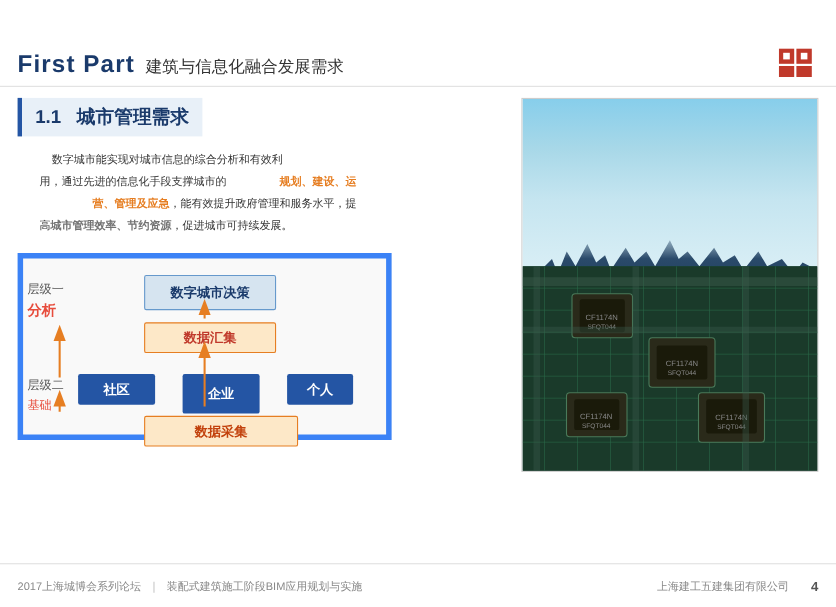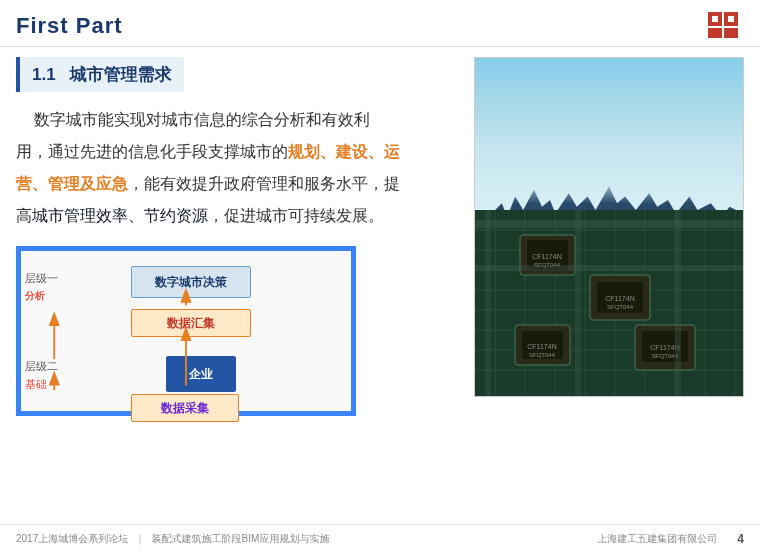--- a/index.html
+++ b/index.html
@@ -10,22 +10,23 @@
       font-family: 'SimSun', 'Microsoft YaHei', sans-serif;
       overflow: hidden;
       position: relative;
     }
 
     
     #header {
       display: flex;
       align-items: center;
       justify-content: space-between;
-      padding: 12px 20px 6px 16px;
+      padding: 24px 20px 6px 16px;
       border-bottom: 1px solid #e0e0e0;
+      margin-top: 20px;
     }
     #header-left {
       display: flex;
       align-items: baseline;
       gap: 10px;
     }
     #first-part-label {
       font-size: 22px;
       font-weight: bold;
       color: #1a3a6b;
@@ -75,27 +76,28 @@
       display: inline-block;
     }
     #section-heading-text {
       font-size: 17px;
       font-weight: bold;
       color: #1a3a6b;
     }
 
     
     #body-text {
-      font-size: 16px;
+      font-size: 10px;
       color: #333;
       line-height: 2;
       margin-bottom: 14px;
-    }
-    .highlight-orange { color: #e67e22; font-weight: bold; }
-    .highlight-blue { color: #0f172a; font-weight: normal; }
+      margin-left: 20px;
+    }
+    .highlight-orange { color: #e67e22; font-weight: bold; padding-left: 48px; }
+    .highlight-blue { color: #737373; font-weight: bold; }
 
     
     #diagram {
       margin-top: 8px;
       width: 340px;
       height: 170px;
       position: relative;
       background: #f9f9f9;
       border: 5px solid #3b82f6;
       padding: 8px;
@@ -147,40 +149,40 @@
       background: #2455a4;
       width: 60px;
       height: 28px;
       left: 240px;
       top: 105px;
       color: #fff;
     }
     #box-data-gather {
       background: #fde8c8;
       border: 1px solid #e67e22;
-      width: 108px;
+      width: 140px;
       height: 28px;
       left: 110px;
       top: 143px;
-      color: #6d28d9;
+      color: #c2410c;
     }
 
     
     #level-one {
       position: absolute;
       left: 4px;
       top: 20px;
       font-size: 11px;
       color: #555;
     }
     #level-one-label {
       position: absolute;
       left: 4px;
       top: 38px;
-      font-size: 10px;
+      font-size: 13px;
       color: #e74c3c;
       font-weight: bold;
     }
     #level-two {
       position: absolute;
       left: 4px;
       top: 108px;
       font-size: 11px;
       color: #555;
     }
@@ -243,21 +245,21 @@
       height: 55%;
       background: #1a4a3a;
     }
 
     
     #footer {
       position: absolute;
       bottom: 0;
       left: 0;
       right: 0;
-      height: 28px;
+      height: 40px;
       background: #fff;
       border-top: 1px solid #e0e0e0;
       display: flex;
       align-items: center;
       justify-content: space-between;
       padding: 0 16px;
     }
     #footer-left {
       font-size: 10px;
       color: #888;
@@ -281,20 +283,21 @@
       color: #aaa;
       margin: 0 4px;
     }
   </style>
 </head>
 <body>
 
 <div id="header">
   <div id="header-left">
     <span id="first-part-label">First Part</span>
+    <span id="header-subtitle">建筑与信息化融合发展需求</span>
   </div>
   <div id="logo-area">
     <svg id="logo-icon" viewBox="0 0 32 28" xmlns="http://www.w3.org/2000/svg">
       <rect x="0" y="0" width="14" height="14" fill="#c0392b"></rect>
       <rect x="16" y="0" width="14" height="14" fill="#c0392b"></rect>
       <rect x="0" y="16" width="14" height="10" fill="#c0392b"></rect>
       <rect x="16" y="16" width="14" height="10" fill="#c0392b"></rect>
       <rect x="4" y="4" width="6" height="6" fill="#fff"></rect>
       <rect x="20" y="4" width="6" height="6" fill="#fff"></rect>
     </svg>
@@ -332,21 +335,23 @@
     
     <div id="diagram">
 
       <div id="level-one">层级一</div>
       <div id="level-one-label">分析</div>
       <div id="level-two">层级二</div>
       <div id="level-two-label">基础</div>
 
       <div class="diagram-box" id="box-decision">数字城市决策</div>
       <div class="diagram-box" id="box-data-collect">数据汇集</div>
+      <div class="diagram-box" id="box-community">社区</div>
       <div class="diagram-box" id="box-enterprise">企业</div>
+      <div class="diagram-box" id="box-individual">个人</div>
       <div class="diagram-box" id="box-data-gather">数据采集</div>
 
       <svg id="diagram-svg" viewBox="0 0 340 170" xmlns="http://www.w3.org/2000/svg">
 
         <defs>
           <marker id="arrowhead" markerWidth="8" markerHeight="6" refX="4" refY="3" orient="auto">
             <polygon points="0 0, 8 3, 0 6" fill="#e67e22"></polygon>
           </marker>
           <marker id="arrowhead-blue" markerWidth="8" markerHeight="6" refX="4" refY="3" orient="auto">
             <polygon points="0 0, 8 3, 0 6" fill="#e67e22"></polygon>

